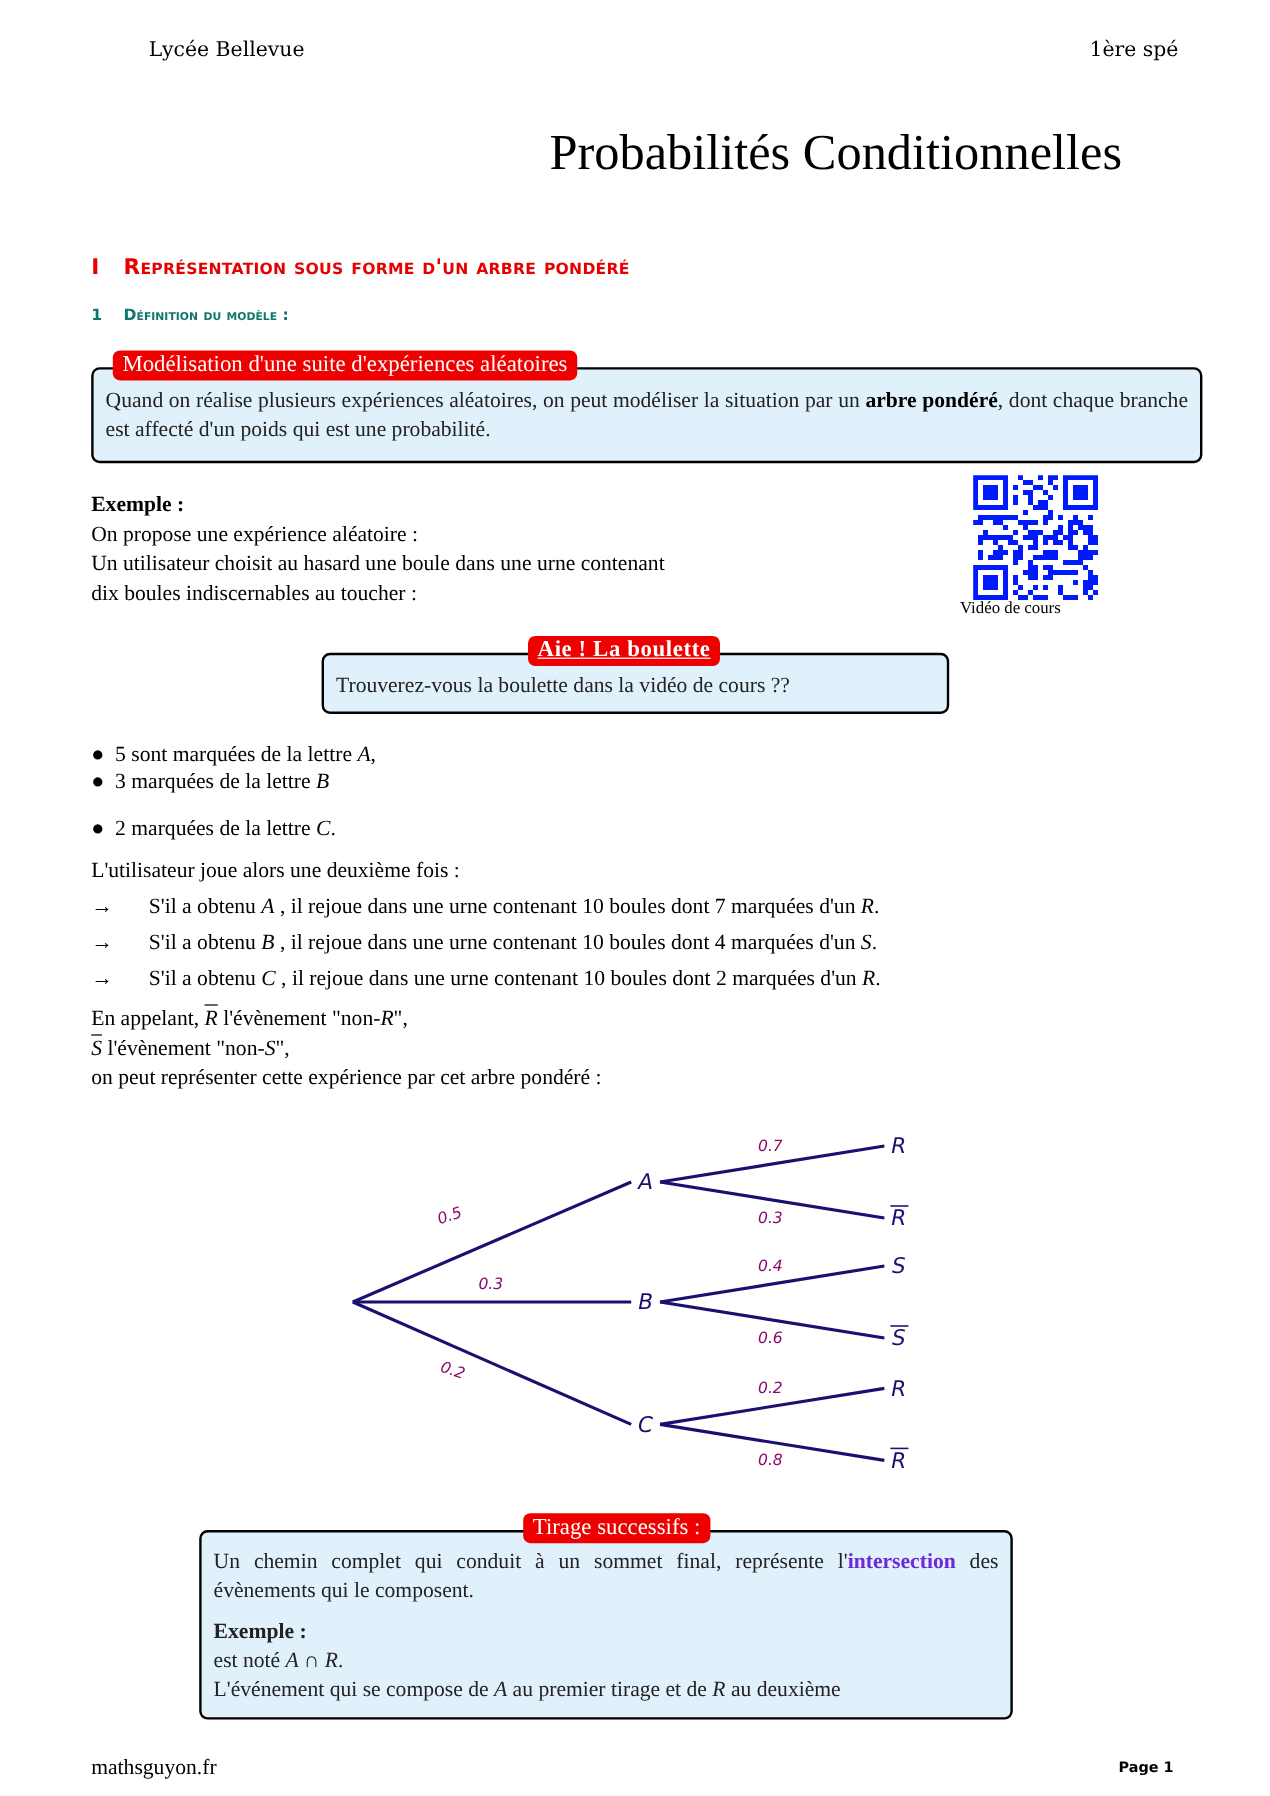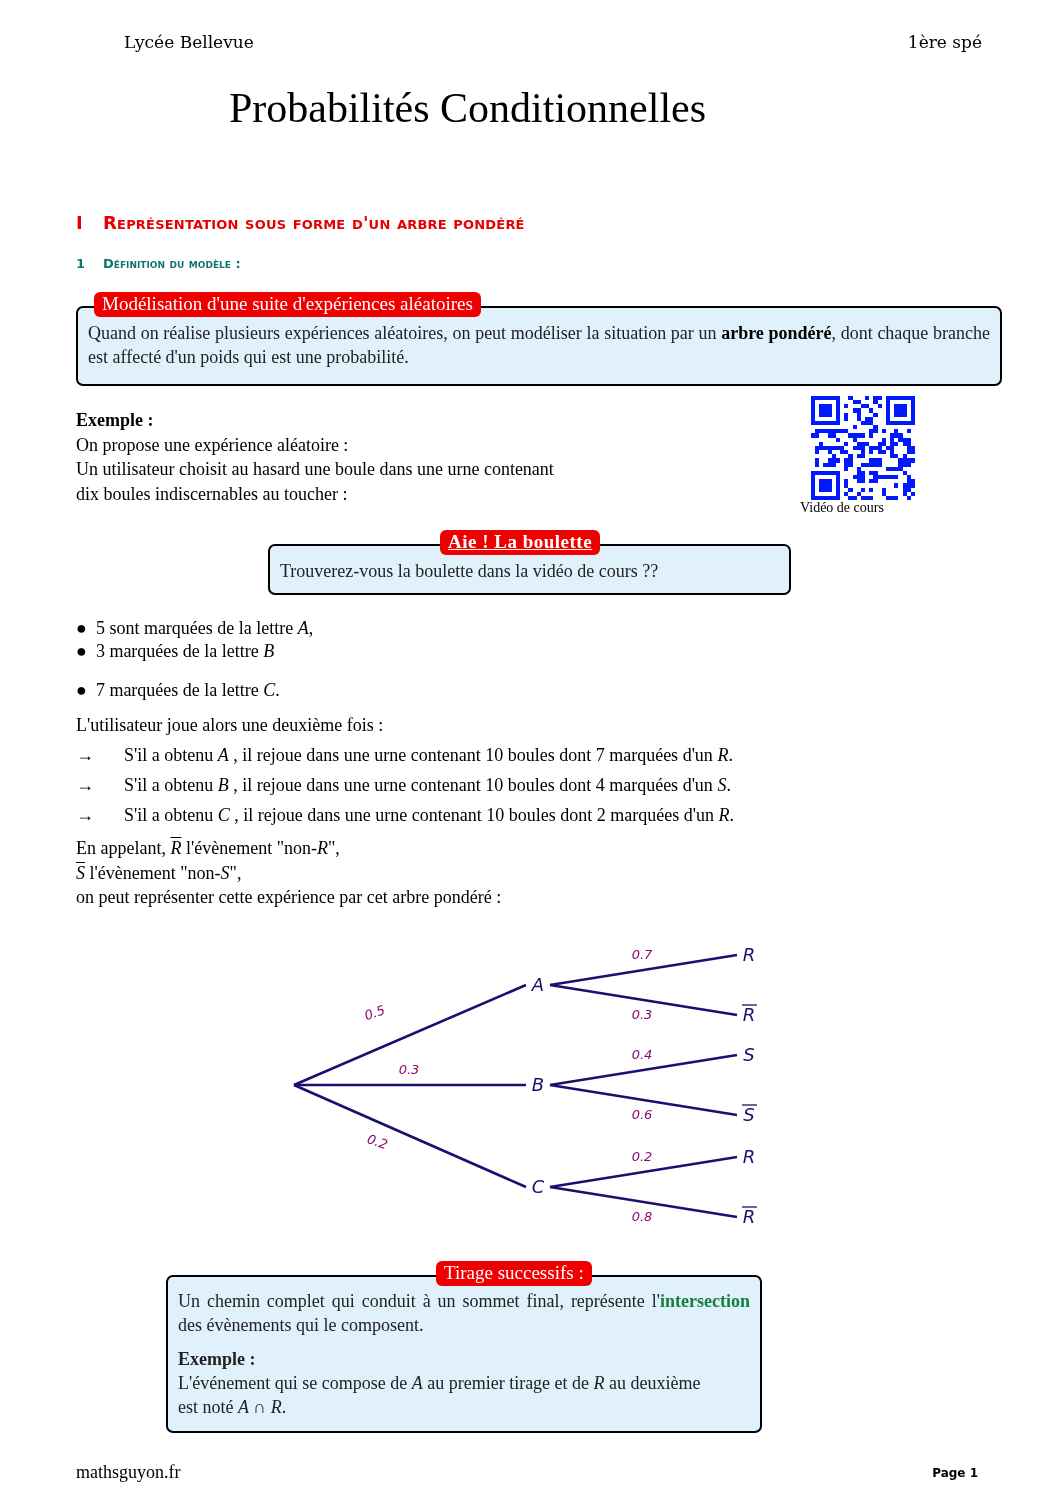--- a/index.html
+++ b/index.html
@@ -1,20 +1,20 @@
 <!DOCTYPE html>
 <html><head>
 <meta charset="utf-8">
 <style>
   html, body { margin: 0; padding: 0; background: #ffffff; }
   body { width: 1058px; height: 1497px; position: relative; overflow: hidden;
          font-family: "DejaVu Serif", "Liberation Serif", serif; color: #000; }
   .abs { position: absolute; }
   .hdr { font-size: 17px; top: 32px; margin-left: 48px; }
-  .title { top: 84px; left: 0; width: 935px; text-align: center; font-size: 42px;
+  .title { top: 104px; left: 0; width: 935px; text-align: right; font-size: 42px;
            font-family: "Liberation Serif", serif; }
   .sec1 { top: 212px; left: 76px; font-family: "DejaVu Sans", sans-serif; font-weight: bold;
           color: #e60000; font-size: 18px; letter-spacing: 0.2px; }
   .sec2 { top: 256px; left: 76px; font-family: "DejaVu Sans", sans-serif; font-weight: bold;
           color: #0f766e; font-size: 13px; }
   .sec1 .num, .sec2 .num { display: inline-block; width: 27px; }
   .sc { font-variant: small-caps; }
   .box { position: absolute; border: 2.5px solid #000; border-radius: 7px; background: #e0f1fb;
          box-sizing: border-box; font-family: "Liberation Serif", serif; font-size: 18px; color: #222; }
   .box .tag { position: absolute; top: -16px; background: #ee0000; color: #ffffff; border-radius: 6px;
@@ -256,21 +256,21 @@
 </div>
 <div class="abs txt" style="left:800px; top:496px; font-size:14px;">Vidéo de cours</div>
 
 <div class="box" style="left:268px; top:544px; width:523px; height:51px;">
   <div class="tag" style="left:170px; font-weight:bold; letter-spacing:0.5px;text-decoration:underline;">Aie ! La boulette</div>
   <div class="body" style="padding-top:13px;">Trouverez-vous la boulette dans la vidéo de cours ??</div>
 </div>
 
 <div class="bullet-row" style="top:618px;">● &nbsp;<span>5 sont marquées de la lettre </span><span class="it">A</span><span>,</span></div>
 <div class="bullet-row" style="top:641px;">● &nbsp;<span>3 marquées de la lettre </span><span class="it">B</span><span></span></div>
-<div class="bullet-row" style="top:680px;">● &nbsp;<span>7 marquées de la lettre </span><span class="it">C</span><span>.</span></div>
+<div class="bullet-row" style="top:680px;">● &nbsp;<span>2 marquées de la lettre </span><span class="it">C</span><span>.</span></div>
 
 <div class="abs txt" style="left:76px; top:713px;">L'utilisateur joue alors une deuxième fois :</div>
 
 <div class="arrow-row" style="top:745px;"><span class="ar">→</span><span>S'il a obtenu </span><span class="it">A</span><span> , il rejoue dans une urne contenant 10 boules dont 7 marquées d'un </span><span class="it">R</span><span>.</span></div>
 <div class="arrow-row" style="top:775px;"><span class="ar">→</span><span>S'il a obtenu </span><span class="it">B</span><span> , il rejoue dans une urne contenant 10 boules dont 4 marquées d'un </span><span class="it">S</span><span>.</span></div>
 <div class="arrow-row" style="top:805px;"><span class="ar">→</span><span>S'il a obtenu </span><span class="it">C</span><span> , il rejoue dans une urne contenant 10 boules dont 2 marquées d'un </span><span class="it">R</span><span>.</span></div>
 
 <div class="abs txt" style="left:76px; top:836px;">
   <div><span>En appelant, </span><span class="ovl">R</span><span> l'évènement "non-</span><span class="it">R</span><span>",</span></div>
   <div><span class="ovl">S</span><span> l'évènement "non-</span><span class="it">S</span><span>",</span></div>
@@ -303,24 +303,24 @@
     <text x="376" y="1146" fill="#8b0a6e" font-size="13" font-style="italic" text-anchor="middle" transform="rotate(18 376 1146)">0.2</text>
     <line x1="550" y1="1187" x2="737" y2="1157" stroke="#1a1070" stroke-width="2.6"></line>
     <text x="749" y="1163" fill="#1a1070" font-size="18" font-style="italic" font-family="Liberation Serif, serif" text-anchor="middle">R</text>
     <text x="642" y="1161" fill="#8b0a6e" font-size="13" font-style="italic" text-anchor="middle" transform="">0.2</text>
     <line x1="550" y1="1187" x2="737" y2="1217" stroke="#1a1070" stroke-width="2.6"></line>
     <text x="749" y="1223" fill="#1a1070" font-size="18" font-style="italic" font-family="Liberation Serif, serif" text-anchor="middle">R</text>
     <line x1="742" y1="1207" x2="757" y2="1207" stroke="#1a1070" stroke-width="1.3"></line>
     <text x="642" y="1221" fill="#8b0a6e" font-size="13" font-style="italic" text-anchor="middle" transform="">0.8</text>
   </svg>
 
-<div class="box" style="left:166px; top:1275px; width:596px; height:158px;">
+<div class="box" style="left:166px; top:1275px; width:678px; height:158px;">
   <div class="tag" style="left:268px;">Tirage successifs :</div>
   <div class="body" style="padding-top:12px;">
-    <div><span>Un chemin complet qui conduit à un sommet final, représente l'</span><b style="color:#15803d">intersection</b><span> des évènements qui le composent.</span></div>
+    <div><span>Un chemin complet qui conduit à un sommet final, représente l'</span><b style="color:#6d28d9">intersection</b><span> des évènements qui le composent.</span></div>
     <div style="font-weight:bold; margin-top:10px;">Exemple :</div>
+    <div><span>est noté </span><span class="it">A ∩ R</span><span>.</span></div>
     <div><span>L'événement qui se compose de </span><span class="it">A</span><span> au premier tirage et de </span><span class="it">R</span><span> au deuxième</span></div>
-    <div><span>est noté </span><span class="it">A ∩ R</span><span>.</span></div>
   </div>
 </div>
 
 <div class="abs" style="left:76px; top:1462px; font-size:18px; font-family:'Liberation Serif',serif;">mathsguyon.fr</div>
 <div class="abs" style="right:80px; top:1466px; font-size:12px; font-family:'DejaVu Sans',sans-serif; font-weight:bold;">Page 1</div>
 
 </body></html>

